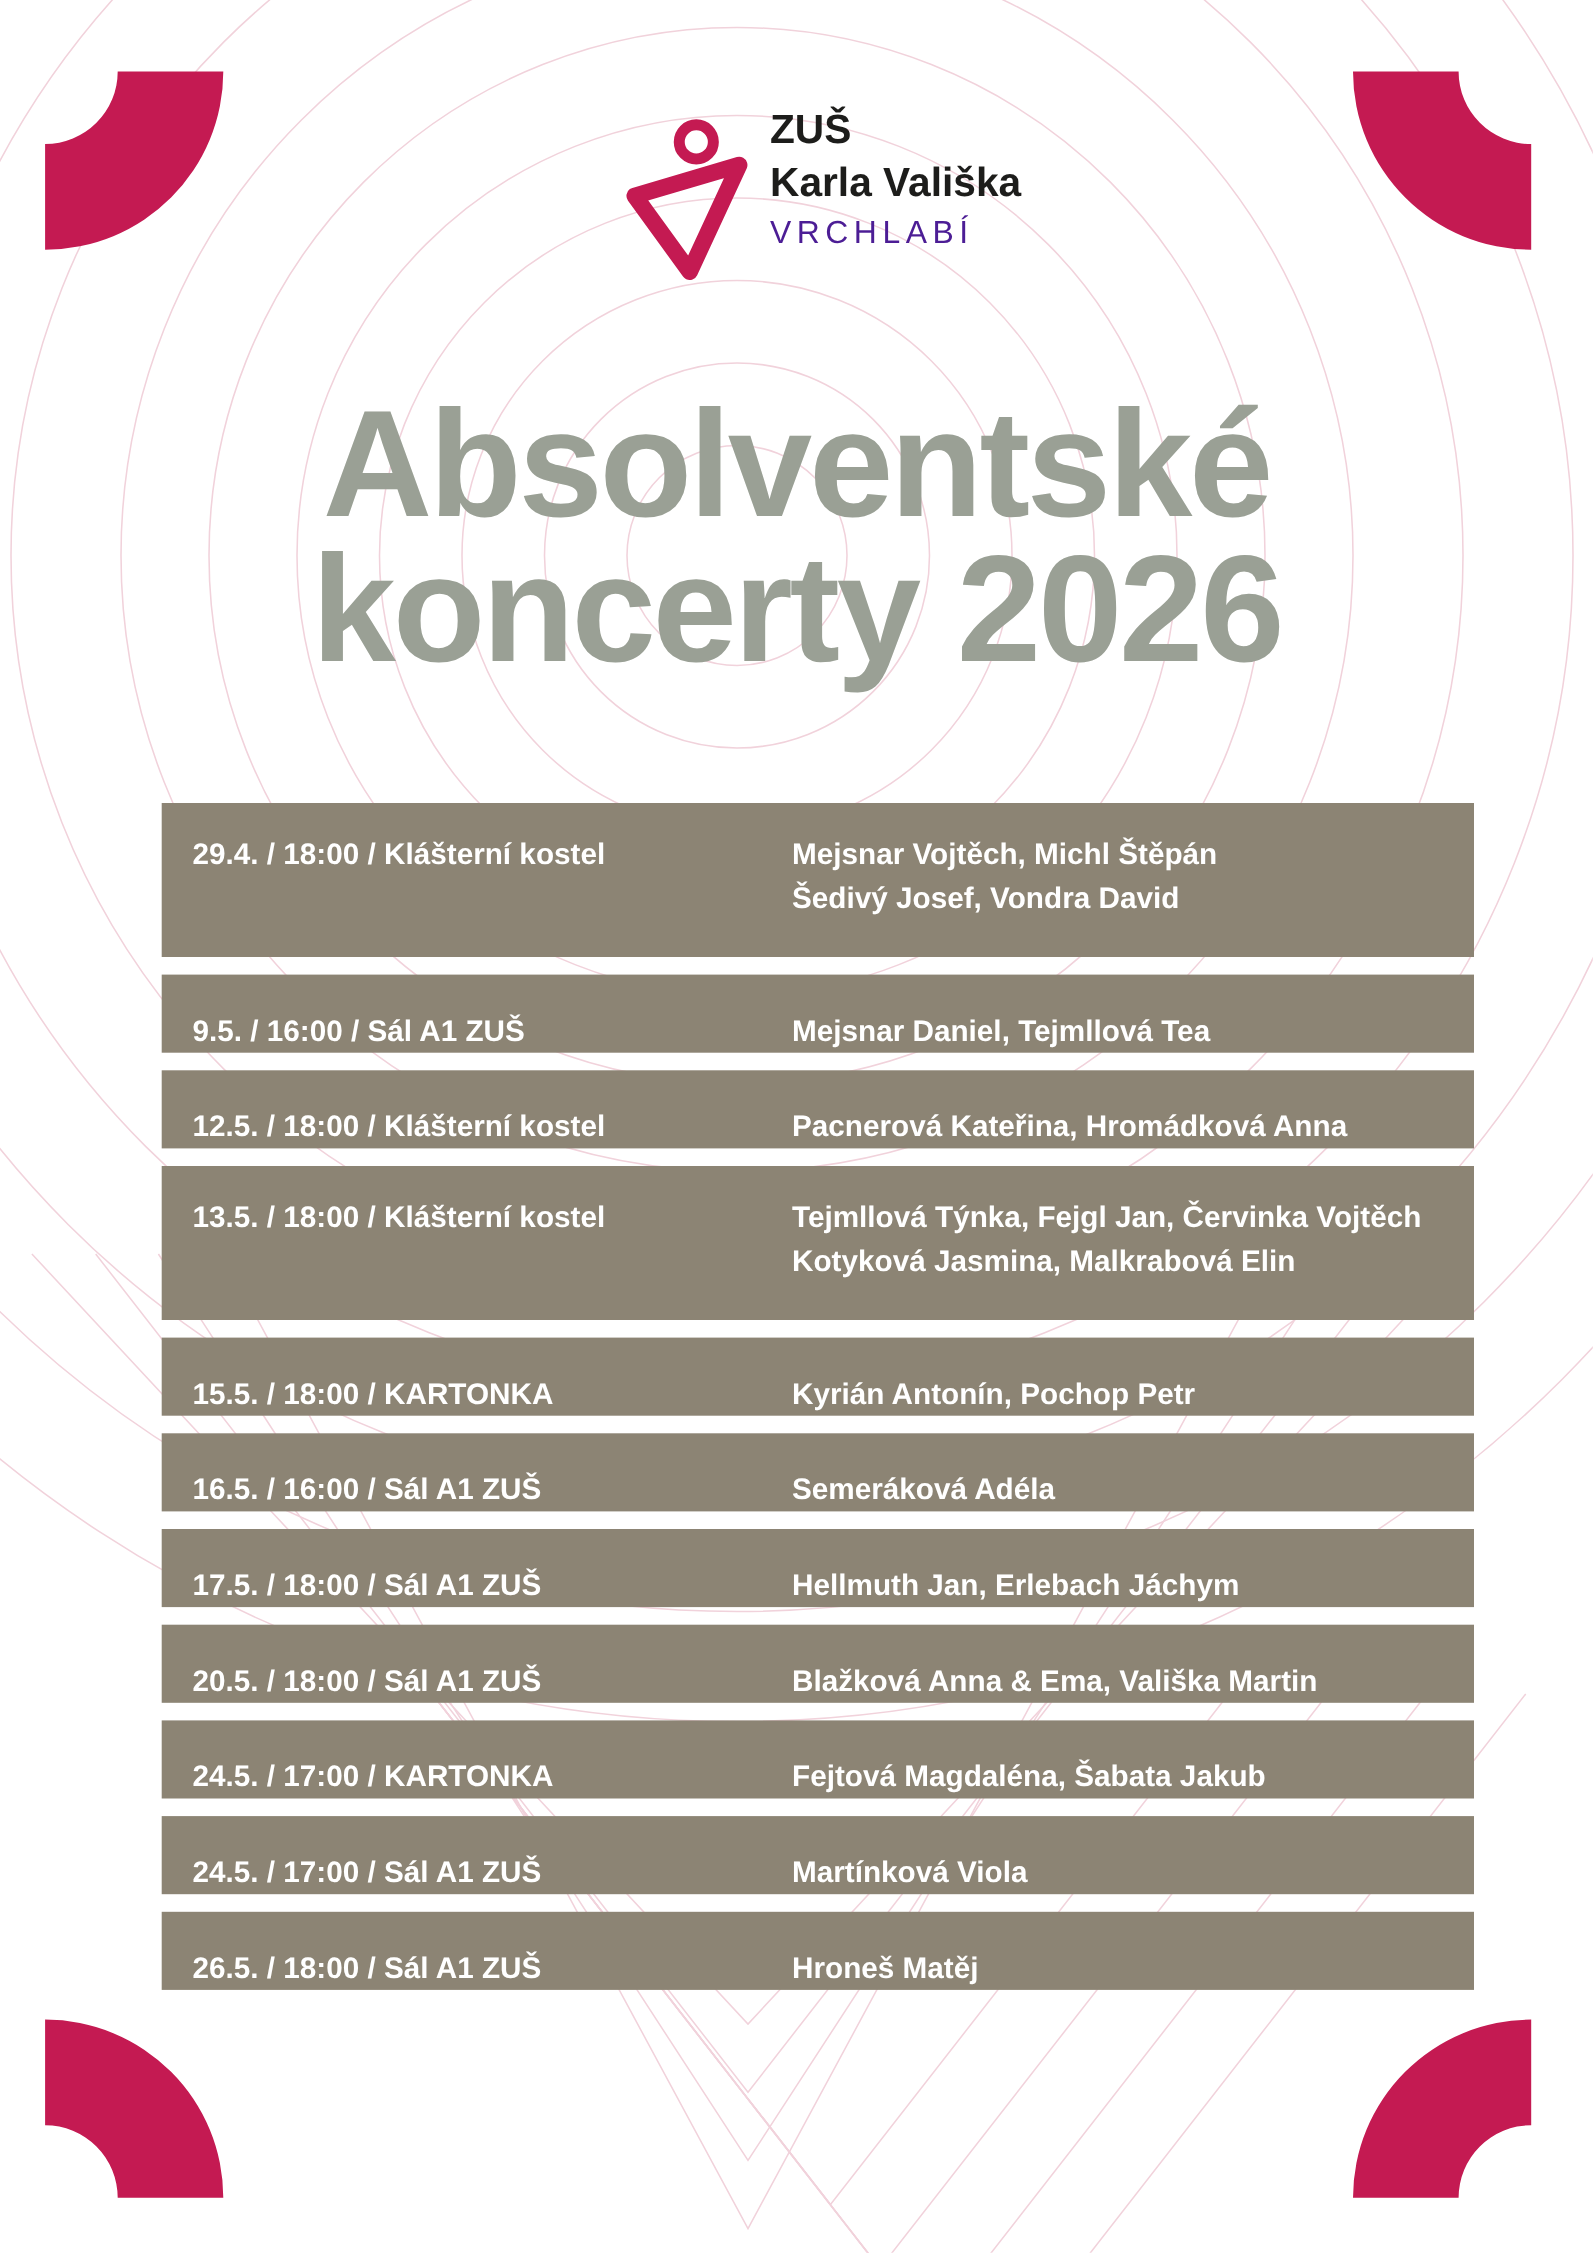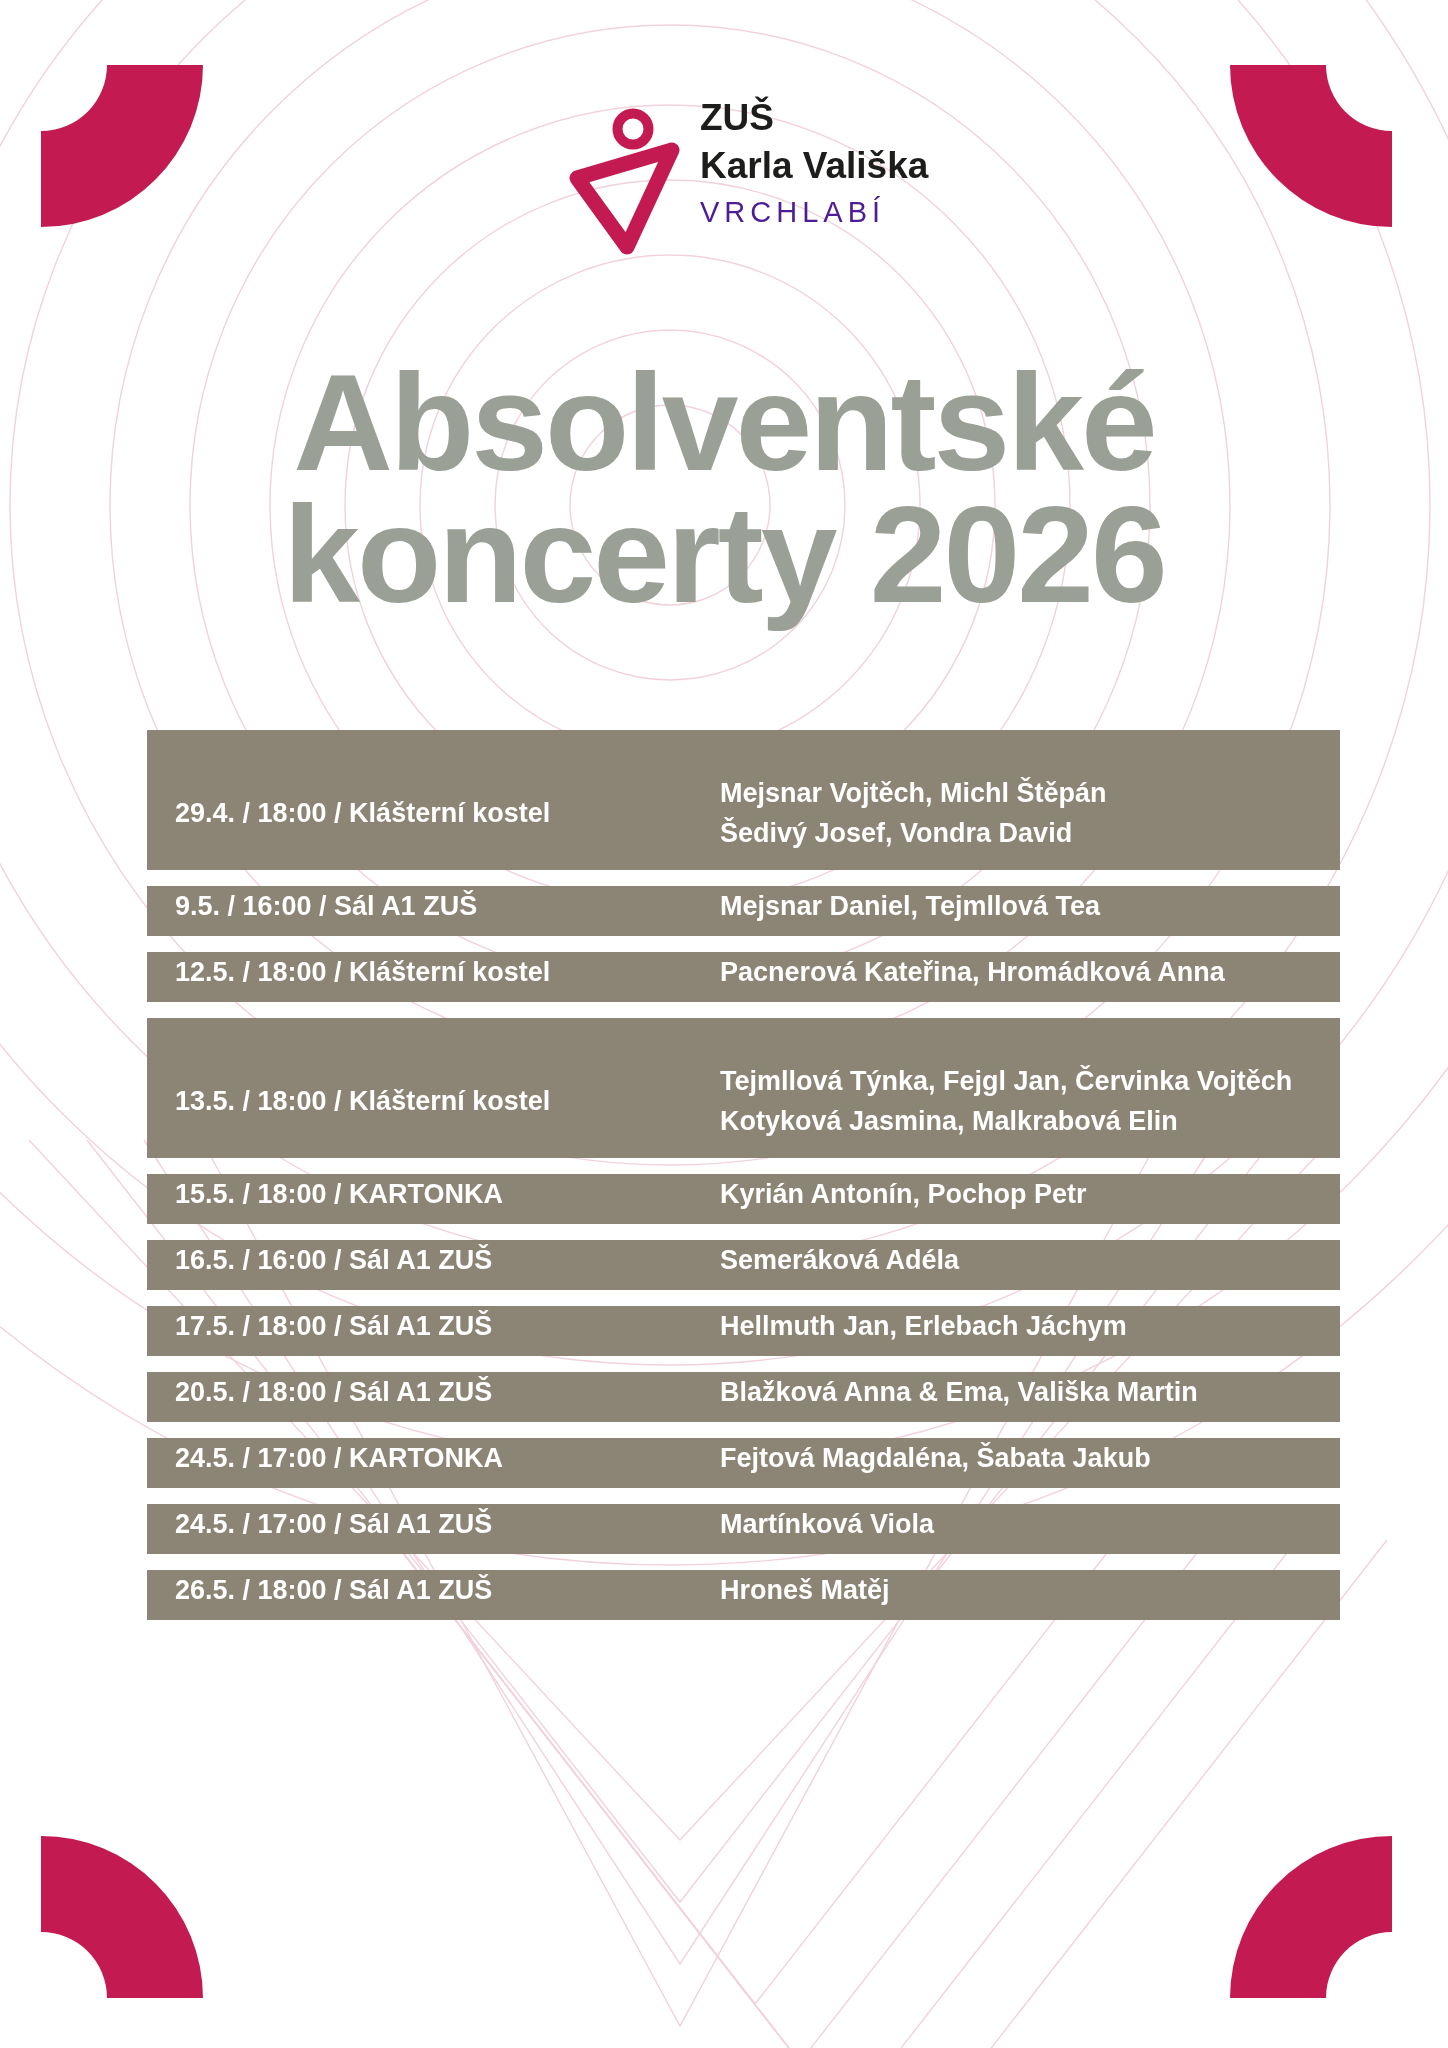--- a/index.html
+++ b/index.html
@@ -30,28 +30,28 @@
     position:absolute;left:0;top:356px;width:1448px;
     text-align:center;
     color:var(--title-color);
     font-size:138px;font-weight:700;letter-spacing:-3px;
     line-height:132px;
   }
   .schedule{position:absolute;left:147px;top:730px;width:1193px;}
   .row{
     background:var(--row-bg);
     color:#ffffff;
-    display:flex;align-items:flex-start;
+    display:flex;align-items:flex-end;
     box-sizing:border-box;
-    height:50px;
+    height:71px;
     margin-bottom:16px;
     padding-left:28px;
     font-size:27px;font-weight:700;
   }
-  .row.multi{height:140px;align-items:center;padding-top:26px;}
+  .row.multi{height:140px;align-items:flex-start;padding-top:26px;}
   .col-when{width:545px;flex:none;line-height:40px;}
   .col-who{flex:1;line-height:40px;padding-right:10px;}
 </style>
 </head>
 <body>
 
 <div class="page">
 
   <svg class="bg" width="1448" height="2048" viewBox="0 0 1448 2048" aria-hidden="true">
     <g stroke="var(--pattern)" stroke-width="1.4" fill="none">

